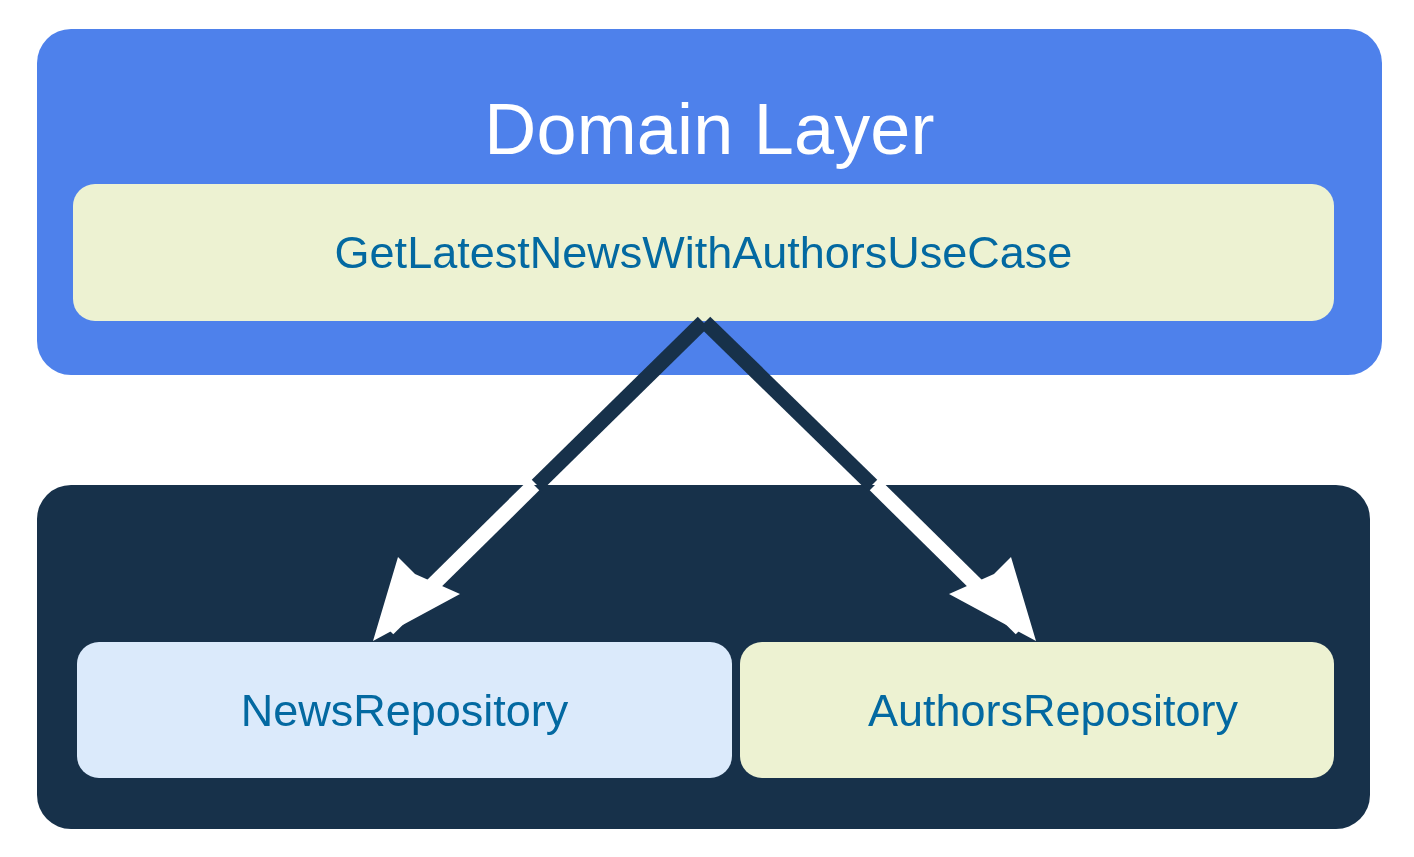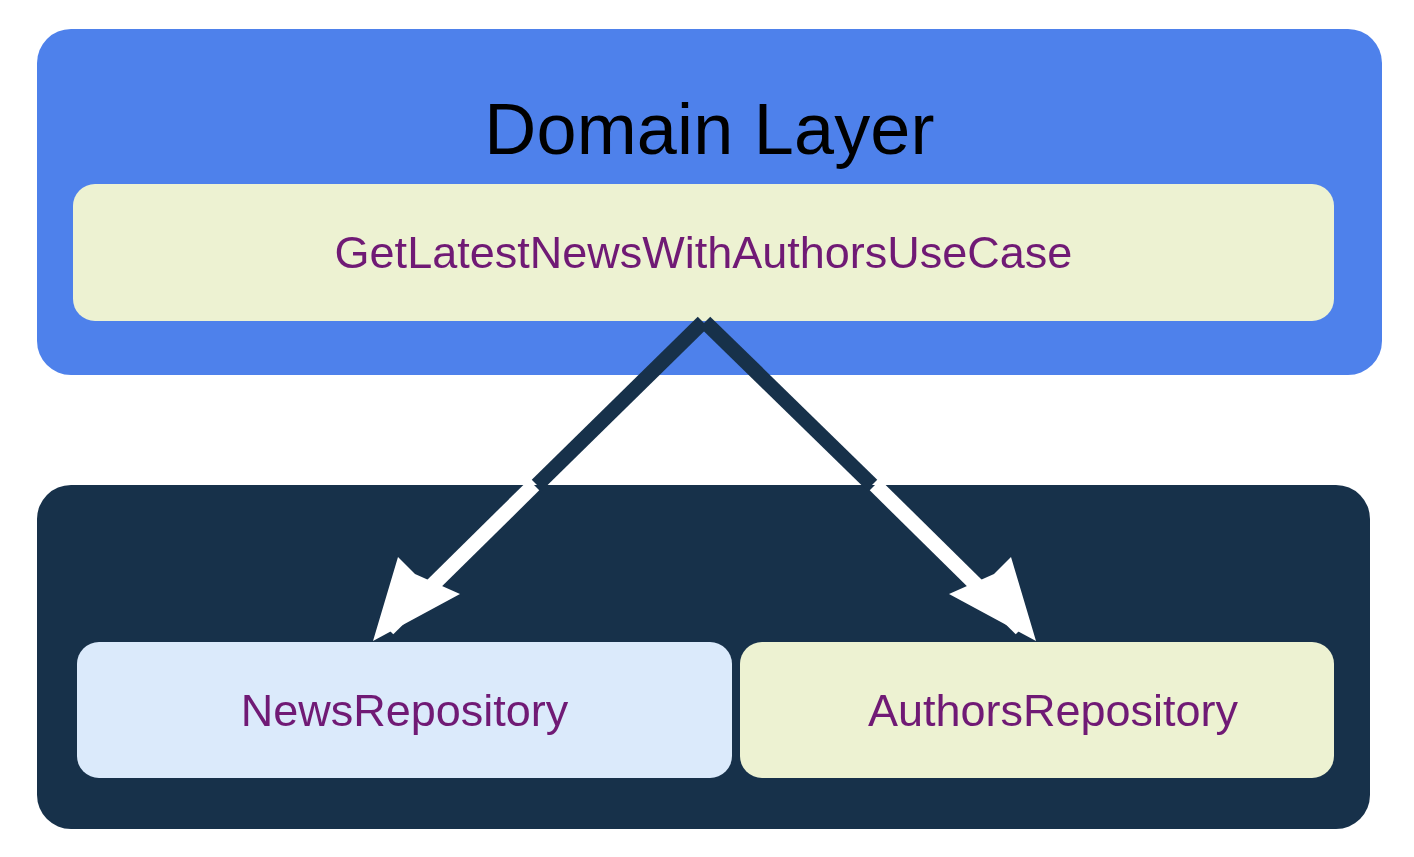--- a/index.html
+++ b/index.html
@@ -37,40 +37,40 @@
     width: 1333px;
     height: 344px;
     background: #17314a;
   }
 
   
   .layer-title {
     position: absolute;
     width: 100%;
     text-align: center;
-    color: #000000;
+    color: #ffffff;
     font-weight: 400;
     letter-spacing: 0.2px;
     white-space: nowrap;
     line-height: 1;
   }
   #domain-layer-title {
     top: 64px;
     font-size: 72px;
   }
 
   
   .component-card {
     position: absolute;
     box-sizing: border-box;
     border-radius: 22px;
     display: flex;
     align-items: center;
     justify-content: center;
-    color: #701a75;
+    color: #0369a1;
     line-height: 1;
   }
   #usecase-card {
     left: 73px;
     top: 184px;
     width: 1261px;
     height: 137px;
     background: #edf2d2;
     font-size: 45px;
   }

